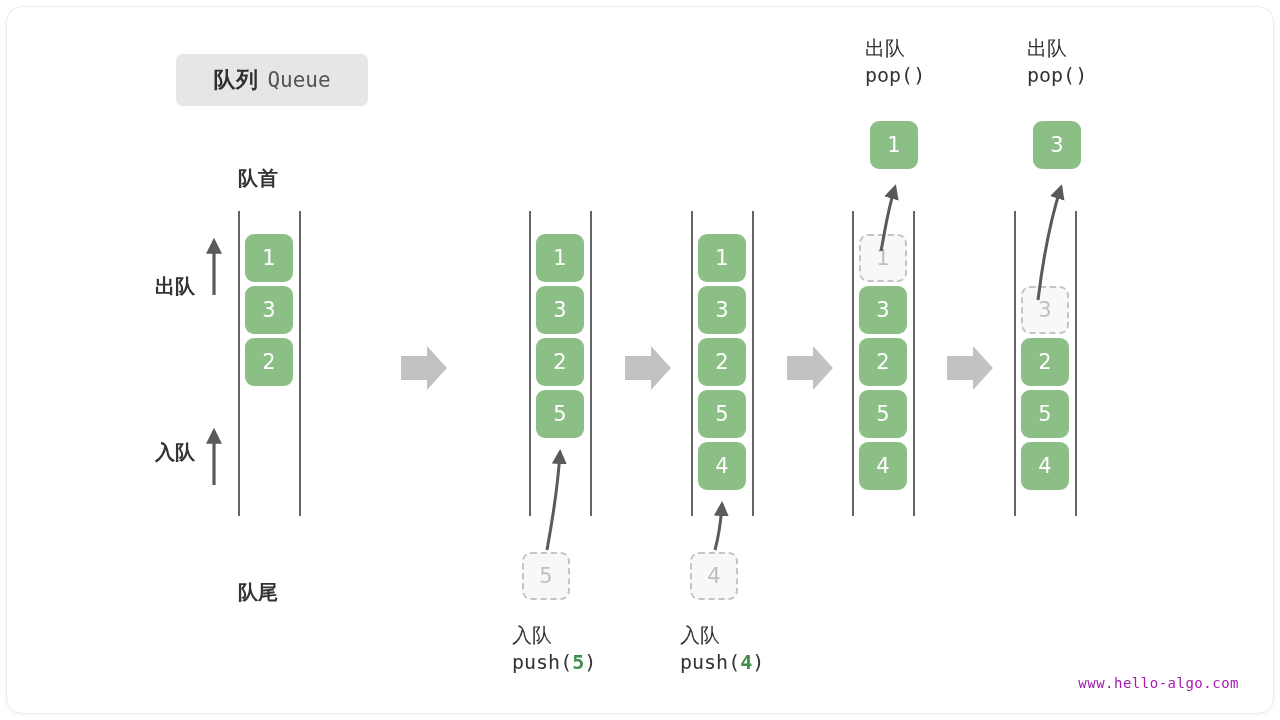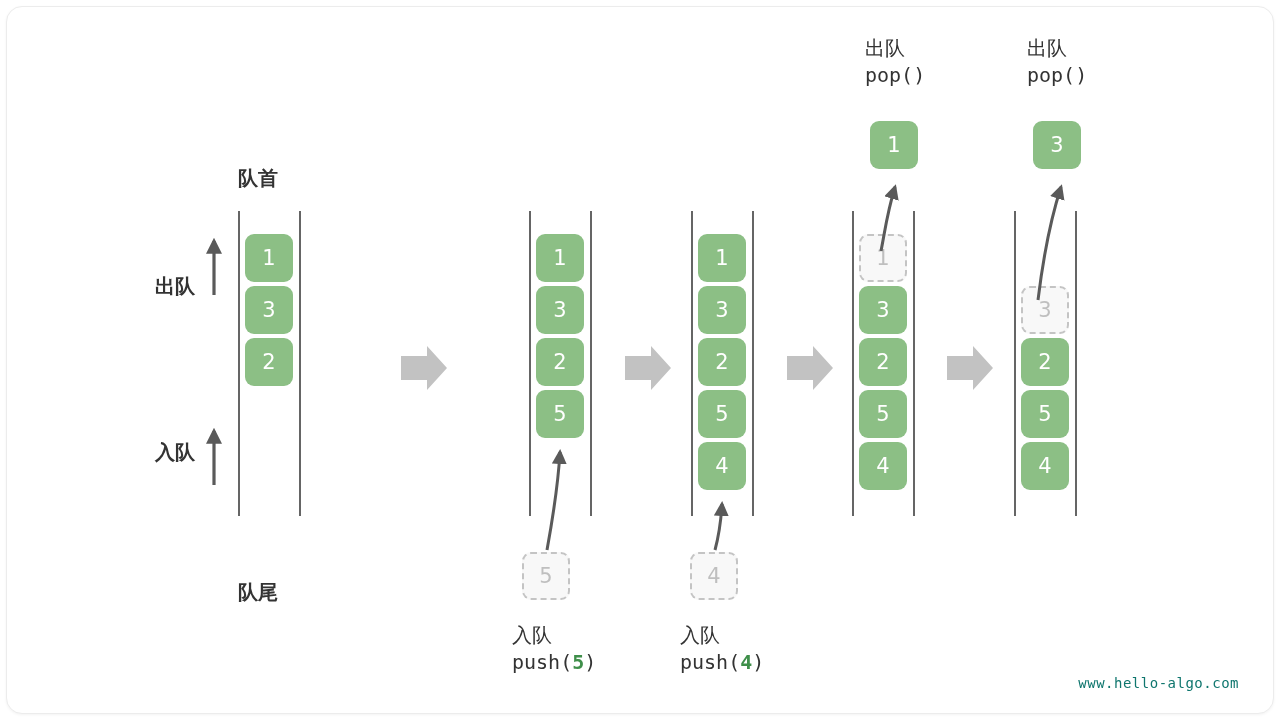--- a/index.html
+++ b/index.html
@@ -111,38 +111,42 @@
     line-height: 1.35;
   }
   .caption .code .num { color: #3f8f4a; font-weight: bold; }
 
   .watermark {
     position: absolute;
     right: 34px;
     bottom: 22px;
     font-family: "DejaVu Sans Mono", "Liberation Mono", monospace;
     font-size: 14px;
-    color: #0f766e;
+    color: #a21caf;
     letter-spacing: 0.5px;
   }
 
   svg.overlay {
     position: absolute;
     left: 0;
     top: 0;
     width: 1268px;
     height: 708px;
     pointer-events: none;
   }
 </style>
 </head>
 <body>
 
 <div id="figure">
 
+  <div class="title-badge">
+    <span class="title-cn">队列</span>
+    <span class="title-en">Queue</span>
+  </div>
 
   <div class="lbl-bold-cn" style="left:231px; top:158px;">队首</div>
   <div class="lbl-bold-cn" style="left:231px; top:572px;">队尾</div>
   <div class="lbl-bold-cn" style="left:148px; top:266px;">出队</div>
   <div class="lbl-bold-cn" style="left:148px; top:432px;">入队</div>
 
   <div class="rail" style="left:231px; top:204px; height:305px;"></div>
   <div class="rail" style="left:292px; top:204px; height:305px;"></div>
   <div class="cell" style="left:238px; top:227px;">1</div>
   <div class="cell" style="left:238px; top:279px;">3</div>

